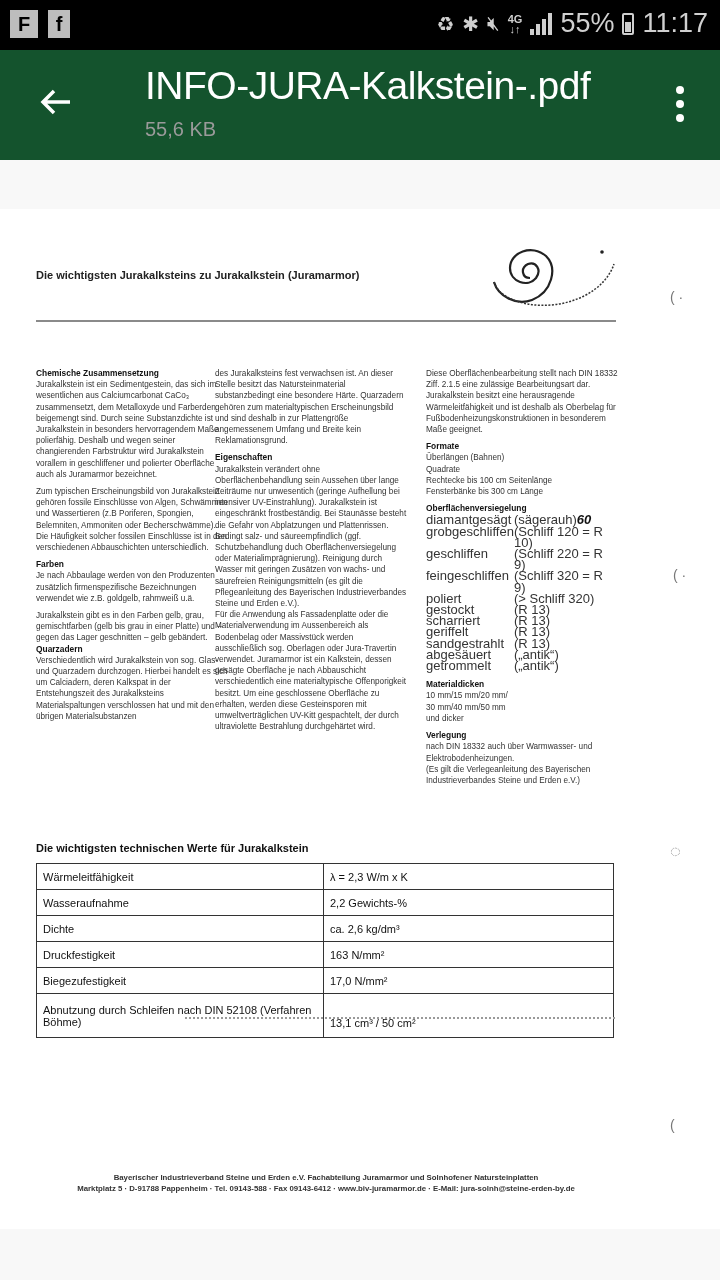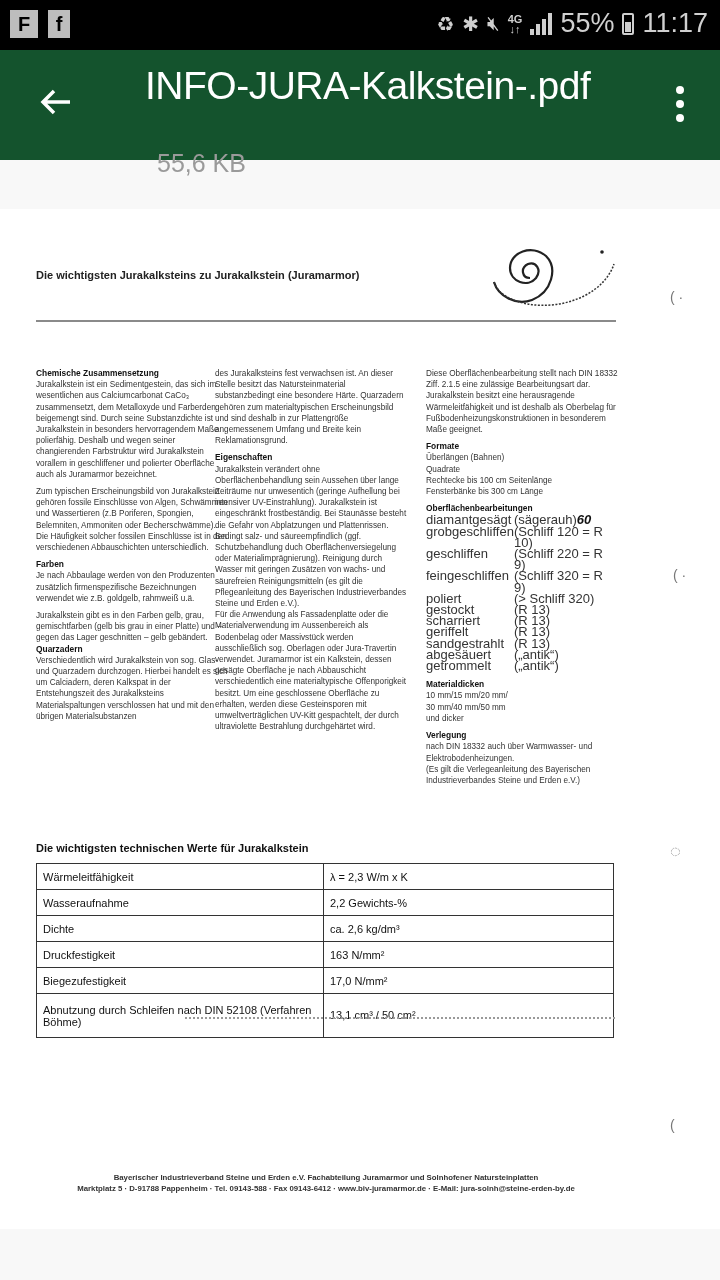--- a/index.html
+++ b/index.html
@@ -16,21 +16,21 @@
   .sb-4g { font-size: 11px; line-height: 10px; font-weight: bold; text-align: center; }
   .sb-signal { display: flex; align-items: flex-end; gap: 2px; height: 22px; }
   .sb-signal span { width: 4px; background: #cfcfcf; }
   .sb-batt { width: 12px; height: 22px; border: 2px solid #cfcfcf; border-radius: 2px; position: relative; }
   .sb-batt::after { content: ""; position: absolute; left: 1px; right: 1px; bottom: 1px; height: 55%; background: #cfcfcf; }
 
   
   .appbar { position: absolute; left: 0; top: 50px; width: 720px; height: 110px; background: #14532d; }
   .back { position: absolute; left: 36px; top: 32px; width: 40px; height: 40px; color: #fff; font-size: 38px; line-height: 40px; }
   .title { position: absolute; left: 145px; top: 14px; color: #fff; font-size: 39px; letter-spacing: -0.5px; }
-  .subtitle { position: absolute; left: 157px; top: 68px; color: #9a9a9a; font-size: 25px; margin-top: 31px; }
+  .subtitle { position: absolute; left: 145px; top: 68px; color: #9a9a9a; font-size: 20px; }
   .more { position: absolute; right: 34px; top: 36px; width: 10px; display: flex; flex-direction: column; gap: 6px; }
   .more span { width: 8px; height: 8px; border-radius: 50%; background: #fff; }
 
   
   .page { position: absolute; left: 0; top: 209px; width: 720px; height: 1020px; background: #fff; color: #222; }
   .doc-title { position: absolute; left: 36px; top: 60px; font-size: 11px; font-weight: bold; }
   .logo { position: absolute; left: 488px; top: 25px; width: 130px; height: 80px; }
   .hr { position: absolute; left: 36px; top: 111px; width: 580px; height: 2px; background: #8a8a8a; }
   .mark { position: absolute; color: #777; font-size: 14px; }
 
@@ -43,21 +43,21 @@
   .ftable { width: 100%; border-collapse: collapse; font-size: 13px; line-height: 11.2px; }
   .ftable td { padding: 0; vertical-align: top; }
   .ftable td:first-child { width: 85px; }
   .hand { color: #111; font-style: italic; font-weight: bold; }
 
   .sec-title { position: absolute; left: 36px; top: 633px; font-size: 11px; font-weight: bold; color: #111; }
   .tech { position: absolute; left: 36px; top: 654px; width: 578px; border-collapse: collapse; font-size: 11px; color: #111; }
   .tech td { border: 1.5px solid #333; padding: 0 6px; height: 26px; vertical-align: middle; }
   .tech td:first-child { width: 287px; font-weight: normal; }
   .tech tr.tall td { height: 44px; }
-  .tech tr.tall td:last-child { vertical-align: bottom; padding-bottom: 16px; margin-left: 36px; }
+  .tech tr.tall td:last-child { vertical-align: bottom; padding-bottom: 8px; margin-left: 36px; }
   .tech td:last-child { font-weight: normal; }
 
   .dash { position: absolute; left: 185px; top: 808px; width: 430px; height: 1px; border-top: 2px dotted #999; }
   .footer { position: absolute; left: 36px; top: 963px; width: 580px; text-align: center; font-size: 7.8px; font-weight: bold; line-height: 11px; color: #333; }
 </style>
 </head>
 <body>
 
 <div class="statusbar">
   <div class="sb-left">
@@ -126,21 +126,21 @@
 
   <div class="col col3">
     <p>Diese Oberflächenbearbeitung stellt nach DIN 18332 Ziff. 2.1.5 eine zulässige Bearbeitungsart dar. Jurakalkstein besitzt eine herausragende Wärmeleitfähigkeit und ist deshalb als Oberbelag für Fußbodenheizungskonstruktionen in besonderem Maße geeignet.</p>
     <h4>Formate</h4>
     <p>
       <span>Überlängen (Bahnen)</span><br>
       <span>Quadrate</span><br>
       <span>Rechtecke bis 100 cm Seitenlänge</span><br>
       <span>Fensterbänke bis 300 cm Länge</span>
     </p>
-    <h4>Oberflächenbearbeitungen</h4>
+    <h4>Oberflächenversiegelung</h4>
     <table class="ftable">
       <tbody>
           <tr>
             <td>diamantgesägt</td>
             <td><span>(sägerauh)</span><span class="hand">60</span></td>
           </tr>
       <tr>
             <td>grobgeschliffen</td>
             <td>(Schliff 120 = R 10)</td>
           </tr>

